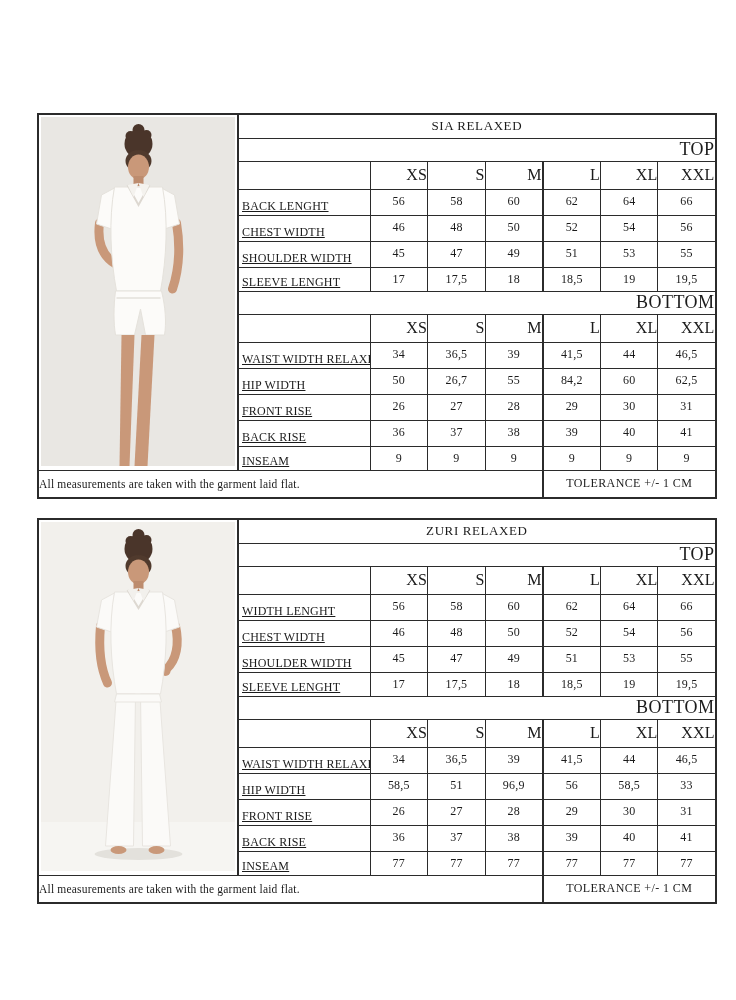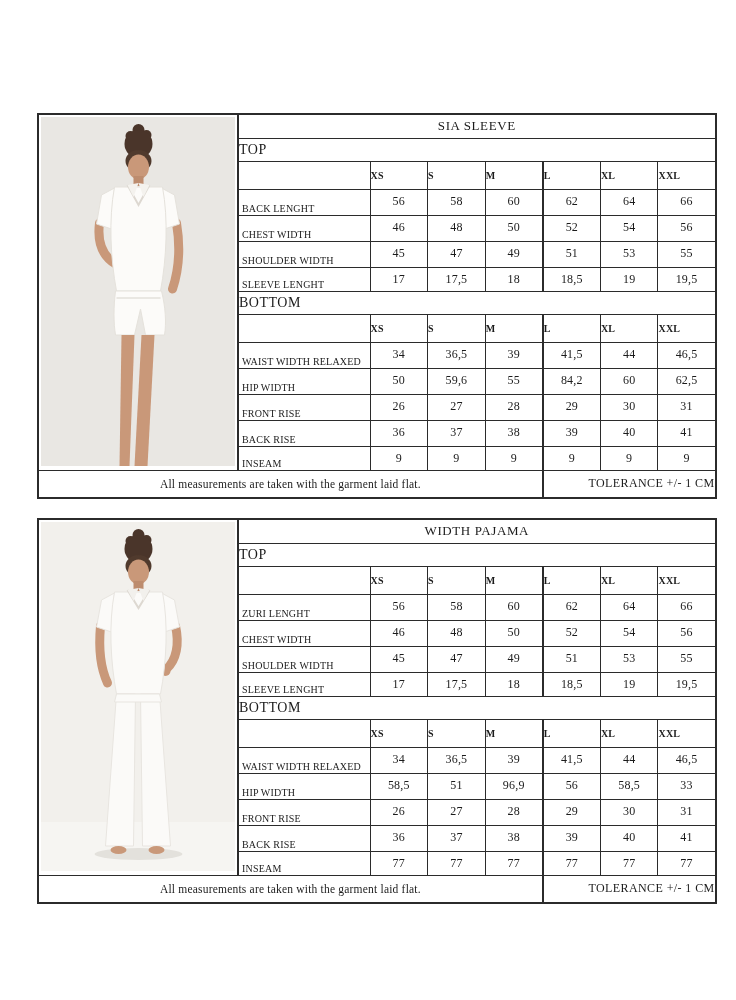--- a/index.html
+++ b/index.html
@@ -33,26 +33,26 @@
   col.c-size{width:57.6px;}
   tr.r-title{height:24px;}
   tr.r-sec{height:23px;}
   tr.r-head{height:28px;}
   tr.r-d{height:26px;}
   tr.r-dl{height:24px;}
   tr.r-foot{height:28px;}
   .photo-cell{vertical-align:top;padding:2px;background:#ffffff;}
   .photo-svg{display:block;width:100%;height:349px;}
   .title-cell{text-align:center;font-size:13px;letter-spacing:0.6px;}
-  .section-cell{text-align:left;font-size:14px;letter-spacing:0.5px;}
-  .size-cell{text-align:left;font-size:10px;font-weight:bold;}
+  .section-cell{text-align:right;font-size:18px;letter-spacing:0.5px;}
+  .size-cell{text-align:right;font-size:16px;}
   .value-cell{text-align:center;vertical-align:top;padding-top:4px;font-size:12px;}
-  .label-cell{text-align:left;vertical-align:bottom;padding:0 2px 1px 3px;font-size:10px;white-space:nowrap;}
-  .note-cell{text-align:center;font-size:11.5px;}
-  .tol-cell{text-align:right;font-size:12px;letter-spacing:0.4px;}
+  .label-cell{text-align:left;vertical-align:bottom;padding:0 2px 1px 3px;font-size:12px;white-space:nowrap;text-decoration:underline;}
+  .note-cell{font-size:11.5px;}
+  .tol-cell{text-align:center;font-size:12px;letter-spacing:0.4px;}
 </style>
 </head>
 <body>
 
 <div class="page">
 
   <table class="size-table" id="table-sia">
     <colgroup>
       <col class="c-photo">
         <col class="c-label">
@@ -84,21 +84,21 @@
             <path d="M88,68 L99,88 L110,68" stroke="#ddd8d1" stroke-width="2" fill="none"></path>
             <path d="M88,68 L99,66 L94,80 Z" fill="#f4f2ee"></path>
             <path d="M110,68 L99,66 L104,80 Z" fill="#f4f2ee"></path>
             <path d="M76,174 h46 c4,16 5,32 3,44 h-19 l-5,-26 -6,26 h-19 c-2,-12 -2,-28 0,-44 z" fill="#fcfbf9" stroke="#e5e2dc"></path>
             <path d="M77,181 h44" stroke="#e3e0da" stroke-width="1.5" fill="none"></path>
             <path d="M82,218 L95,218 L90,349 L80,349 Z" fill="#c99879"></path>
             <path d="M102,218 L115,218 L108,349 L95,349 Z" fill="#c99879"></path>
           </g>
         </svg>
       </td>
-      <td class="title-cell bl2" colspan="7">SIA SLEEVE</td>
+      <td class="title-cell bl2" colspan="7">SIA RELAXED</td>
     </tr>
     <tr class="r-sec">
       <td class="section-cell bl2" colspan="7">TOP</td>
     </tr>
     <tr class="r-head">
       <td class="label-cell bl2"></td>
       <td class="size-cell">XS</td>
       <td class="size-cell">S</td>
       <td class="size-cell">M</td>
       <td class="size-cell bl2">L</td>
@@ -158,21 +158,21 @@
       <td class="value-cell">34</td>
       <td class="value-cell">36,5</td>
       <td class="value-cell">39</td>
       <td class="value-cell bl2">41,5</td>
       <td class="value-cell">44</td>
       <td class="value-cell">46,5</td>
     </tr>
     <tr class="r-d">
       <td class="label-cell bl2">HIP WIDTH</td>
       <td class="value-cell">50</td>
-      <td class="value-cell">59,6</td>
+      <td class="value-cell">26,7</td>
       <td class="value-cell">55</td>
       <td class="value-cell bl2">84,2</td>
       <td class="value-cell">60</td>
       <td class="value-cell">62,5</td>
     </tr>
     <tr class="r-d">
       <td class="label-cell bl2">FRONT RISE</td>
       <td class="value-cell">26</td>
       <td class="value-cell">27</td>
       <td class="value-cell">28</td>
@@ -241,36 +241,36 @@
             <path d="M88,68 L99,66 L94,79 Z" fill="#f2f0ec"></path>
             <path d="M110,68 L99,66 L104,79 Z" fill="#f2f0ec"></path>
             <path d="M77,172 L96,172 L94,324 L66,324 Z" fill="#fbfaf8" stroke="#e8e5e0"></path>
             <path d="M101,172 L120,172 L131,324 L103,324 Z" fill="#fbfaf8" stroke="#e8e5e0"></path>
             <path d="M77,172 h43 l2,8 h-47 z" fill="#fbfaf8" stroke="#e8e5e0"></path>
             <ellipse cx="79" cy="328" rx="8" ry="4" fill="#c99879"></ellipse>
             <ellipse cx="117" cy="328" rx="8" ry="4" fill="#c99879"></ellipse>
           </g>
         </svg>
       </td>
-      <td class="title-cell bl2" colspan="7">WIDTH PAJAMA</td>
+      <td class="title-cell bl2" colspan="7">ZURI RELAXED</td>
     </tr>
     <tr class="r-sec">
       <td class="section-cell bl2" colspan="7">TOP</td>
     </tr>
     <tr class="r-head">
       <td class="label-cell bl2"></td>
       <td class="size-cell">XS</td>
       <td class="size-cell">S</td>
       <td class="size-cell">M</td>
       <td class="size-cell bl2">L</td>
       <td class="size-cell">XL</td>
       <td class="size-cell">XXL</td>
     </tr>
     <tr class="r-d">
-      <td class="label-cell bl2">ZURI LENGHT</td>
+      <td class="label-cell bl2">WIDTH LENGHT</td>
       <td class="value-cell">56</td>
       <td class="value-cell">58</td>
       <td class="value-cell">60</td>
       <td class="value-cell bl2">62</td>
       <td class="value-cell">64</td>
       <td class="value-cell">66</td>
     </tr>
     <tr class="r-d">
       <td class="label-cell bl2">CHEST WIDTH</td>
       <td class="value-cell">46</td>

